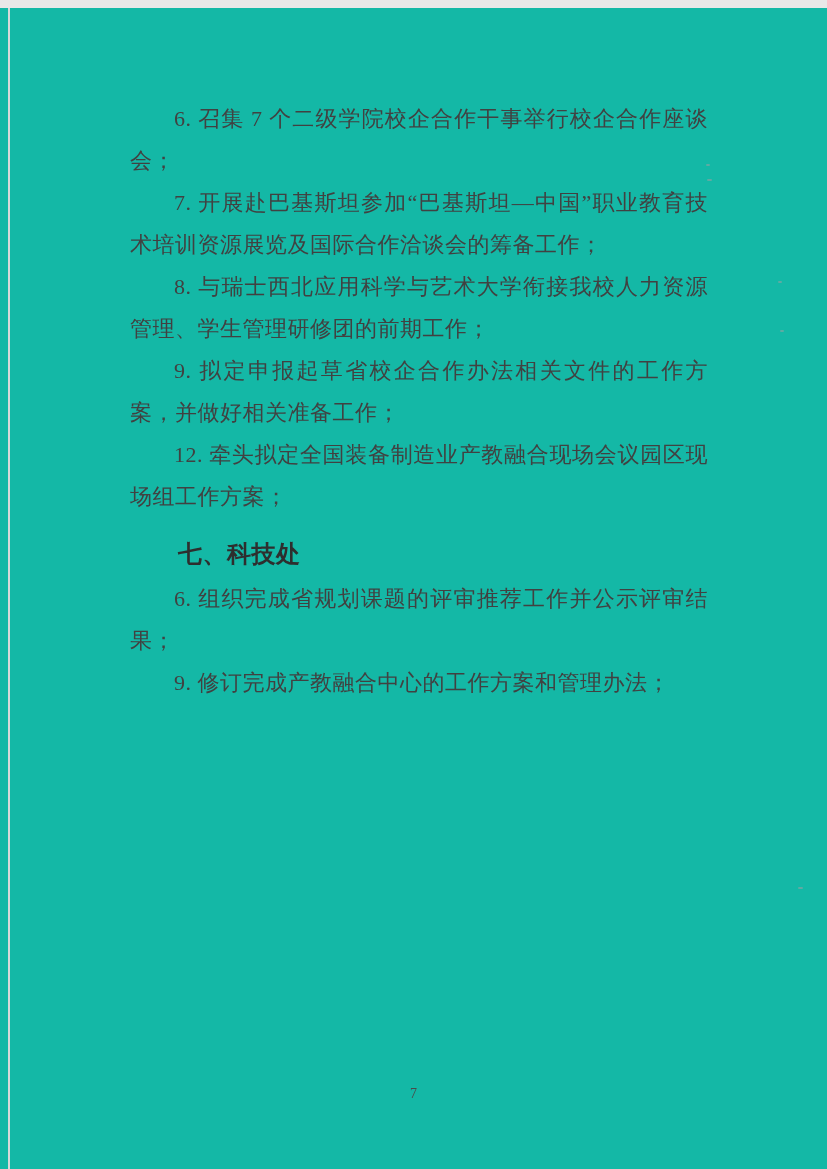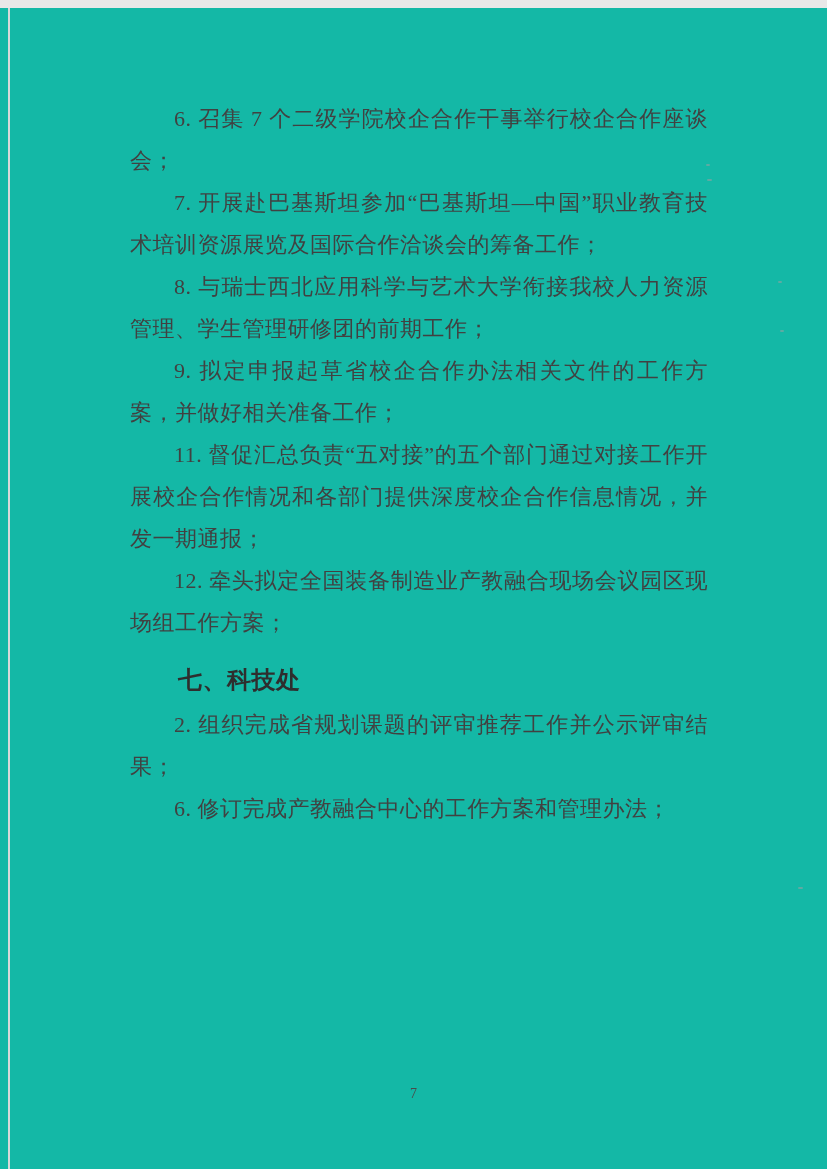--- a/index.html
+++ b/index.html
@@ -83,24 +83,23 @@
   <div class="speckle s2"></div>
   <div class="speckle s3"></div>
   <div class="speckle s4"></div>
   <div class="speckle s5"></div>
 
   <div class="content">
     <p class="para">6. 召集 7 个二级学院校企合作干事举行校企合作座谈会；</p>
     <p class="para">7. 开展赴巴基斯坦参加“巴基斯坦—中国”职业教育技术培训资源展览及国际合作洽谈会的筹备工作；</p>
     <p class="para">8. 与瑞士西北应用科学与艺术大学衔接我校人力资源管理、学生管理研修团的前期工作；</p>
     <p class="para">9. 拟定申报起草省校企合作办法相关文件的工作方案，并做好相关准备工作；</p>
-    <p class="para">11. 督促汇总负责“五对接”的五个部门通过对接工作开展校企合作情况和各部门提供深度校企合作信息情况，并发一期通报；</p>
     <p class="para">12. 牵头拟定全国装备制造业产教融合现场会议园区现场组工作方案；</p>
 
     <h2 class="section-heading">七、科技处</h2>
 
-    <p class="para">2. 组织完成省规划课题的评审推荐工作并公示评审结果；</p>
-    <p class="para">6. 修订完成产教融合中心的工作方案和管理办法；</p>
+    <p class="para">6. 组织完成省规划课题的评审推荐工作并公示评审结果；</p>
+    <p class="para">9. 修订完成产教融合中心的工作方案和管理办法；</p>
   </div>
 
   <div class="footer">7</div>
 
 </div>
 
 </body></html>

